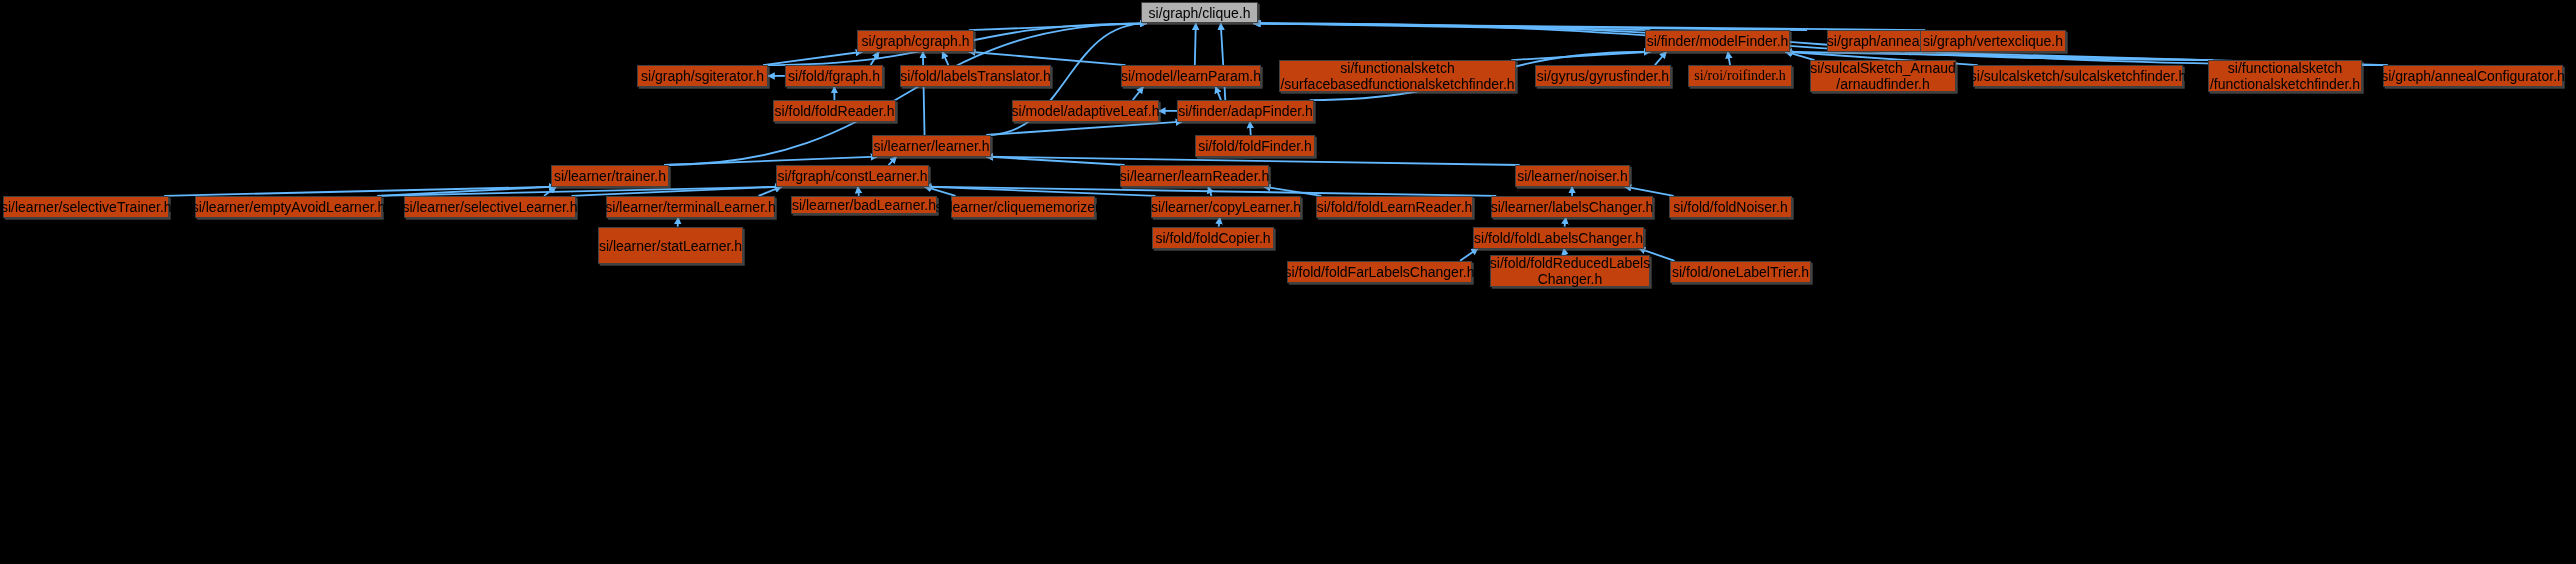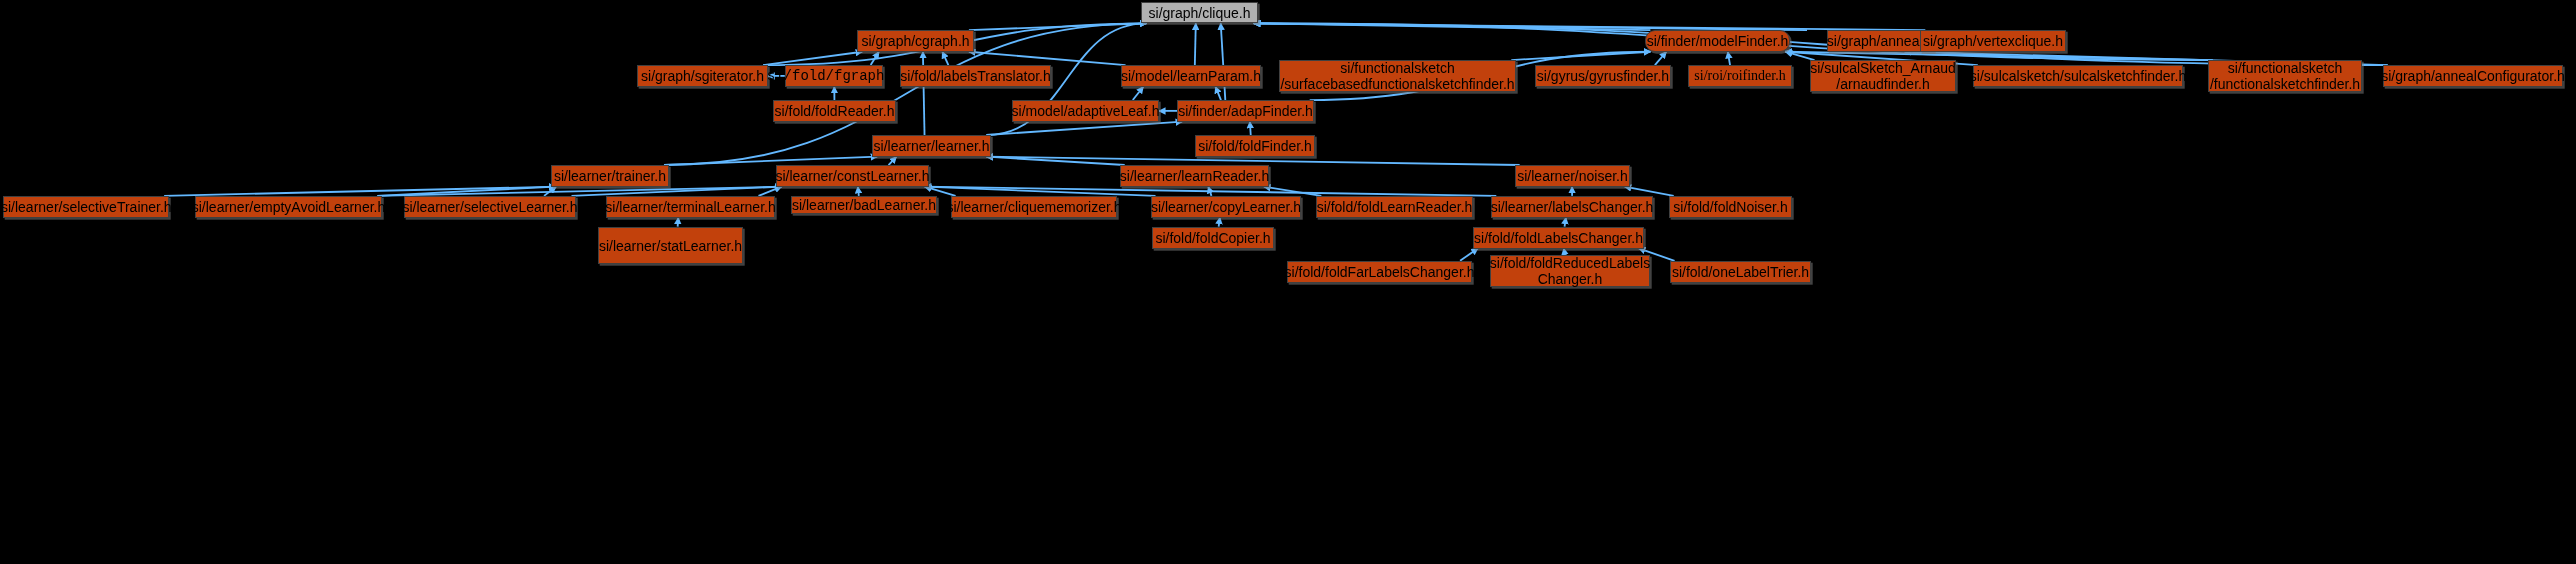--- a/index.html
+++ b/index.html
@@ -107,52 +107,52 @@
       <path d="M813.375,272 L814.125,261" stroke="#63b8ff" stroke-width="2.2" fill="none" marker-end="url(#ah)"></path>
       <path d="M1462.75,272 L1464.25,261" stroke="#63b8ff" stroke-width="2.2" fill="none" marker-end="url(#ah)"></path>
       <path d="M1877.925,272 L1879.575,261" stroke="#63b8ff" stroke-width="2.2" fill="none" marker-end="url(#ah)"></path>
       <path d="M1752.525,313 L1774,298" stroke="#63b8ff" stroke-width="2.2" fill="none" marker-end="url(#ah)"></path>
       <path d="M1878.475,306 L1877.025,298" stroke="#63b8ff" stroke-width="2.2" fill="none" marker-end="url(#ah)"></path>
       <path d="M2010,313 L1967,298" stroke="#63b8ff" stroke-width="2.2" fill="none" marker-end="url(#ah)"></path>
     </svg>
   <div id="node-layer">
       <div class="node root" style="left: 1141px; top: 1.7px; width: 117px; height: 21.7px;">si/graph/clique.h</div>
       <div class="node" style="left: 857px; top: 30px; width: 117px; height: 21.7px;">si/graph/cgraph.h</div>
-      <div class="node" style="left: 1645px; top: 30px; width: 145px; height: 21.7px; border-radius: 10px;">si/finder/modelFinder.h</div>
+      <div class="node" style="left: 1645px; top: 30px; width: 145px; height: 21.7px;">si/finder/modelFinder.h</div>
       <div class="node" style="left: 1802px; top: 30px; width: 107px; height: 21.7px; margin-left: 25px;">si/graph/anneal.h</div>
       <div class="node" style="left: 1920px; top: 30px; width: 146px; height: 21.7px;">si/graph/vertexclique.h</div>
       <div class="node" style="left: 637px; top: 65px; width: 131px; height: 21.7px;">si/graph/sgiterator.h</div>
-      <div class="node" style="left: 785px; top: 65px; width: 98px; height: 21.7px; font-family: Liberation Mono, monospace;">si/fold/fgraph.h</div>
+      <div class="node" style="left: 785px; top: 65px; width: 98px; height: 21.7px;">si/fold/fgraph.h</div>
       <div class="node" style="left: 900px; top: 65px; width: 151px; height: 21.7px;">si/fold/labelsTranslator.h</div>
       <div class="node" style="left: 1121px; top: 65px; width: 140px; height: 21.7px;">si/model/learnParam.h</div>
       <div class="node" style="left: 1279px; top: 60px; width: 237px; height: 32px;">si/functionalsketch
 /surfacebasedfunctionalsketchfinder.h</div>
       <div class="node" style="left: 1535px; top: 65px; width: 136px; height: 21.7px;">si/gyrus/gyrusfinder.h</div>
       <div class="node" style="left: 1688px; top: 65px; width: 104px; height: 21.7px; font-family: Liberation Serif, serif;">si/roi/roifinder.h</div>
       <div class="node" style="left: 1810px; top: 60px; width: 146px; height: 32px;">si/sulcalSketch_Arnaud
 /arnaudfinder.h</div>
       <div class="node" style="left: 1973px; top: 65px; width: 210px; height: 21.7px;">si/sulcalsketch/sulcalsketchfinder.h</div>
       <div class="node" style="left: 2208px; top: 60px; width: 154px; height: 32px;">si/functionalsketch
 /functionalsketchfinder.h</div>
       <div class="node" style="left: 2383px; top: 65px; width: 180px; height: 21.7px;">si/graph/annealConfigurator.h</div>
       <div class="node" style="left: 773px; top: 100px; width: 123px; height: 21.7px;">si/fold/foldReader.h</div>
       <div class="node" style="left: 1012px; top: 100px; width: 147px; height: 21.7px;">si/model/adaptiveLeaf.h</div>
       <div class="node" style="left: 1177px; top: 100px; width: 137px; height: 21.7px;">si/finder/adapFinder.h</div>
       <div class="node" style="left: 872px; top: 135px; width: 119px; height: 21.7px;">si/learner/learner.h</div>
       <div class="node" style="left: 1195px; top: 135px; width: 120px; height: 21.7px;">si/fold/foldFinder.h</div>
       <div class="node" style="left: 551px; top: 165px; width: 118px; height: 21.7px;">si/learner/trainer.h</div>
-      <div class="node" style="left: 776px; top: 165px; width: 153px; height: 21.7px;">si/learner/constLearner.h</div>
+      <div class="node" style="left: 776px; top: 165px; width: 153px; height: 21.7px;">si/fgraph/constLearner.h</div>
       <div class="node" style="left: 1120px; top: 165px; width: 149px; height: 21.7px;">si/learner/learnReader.h</div>
       <div class="node" style="left: 1515px; top: 165px; width: 115px; height: 21.7px;">si/learner/noiser.h</div>
       <div class="node" style="left: 3.3px; top: 196px; width: 166px; height: 21.7px;">si/learner/selectiveTrainer.h</div>
       <div class="node" style="left: 195px; top: 196px; width: 187px; height: 21.7px;">si/learner/emptyAvoidLearner.h</div>
       <div class="node" style="left: 404px; top: 196px; width: 172px; height: 21.7px;">si/learner/selectiveLearner.h</div>
       <div class="node" style="left: 606px; top: 196px; width: 169px; height: 21.7px;">si/learner/terminalLearner.h</div>
       <div class="node" style="left: 791px; top: 196px; width: 146px; height: 18px;">si/learner/badLearner.h</div>
-      <div class="node" style="left: 951px; top: 196px; width: 166px; height: 21.7px;">si/learner/cliquememorizer.h</div>
+      <div class="node" style="left: 951px; top: 196px; width: 144px; height: 21.7px;">si/learner/cliquememorizer.h</div>
       <div class="node" style="left: 1151px; top: 196px; width: 150px; height: 21.7px;">si/learner/copyLearner.h</div>
       <div class="node" style="left: 1316px; top: 196px; width: 157px; height: 21.7px;">si/fold/foldLearnReader.h</div>
       <div class="node" style="left: 1491px; top: 196px; width: 162px; height: 21.7px;">si/learner/labelsChanger.h</div>
       <div class="node" style="left: 1669px; top: 196px; width: 123px; height: 21.7px;">si/fold/foldNoiser.h</div>
       <div class="node" style="left: 586px; top: 227px; width: 145px; height: 37px; margin-left: 12px;">si/learner/statLearner.h</div>
       <div class="node" style="left: 1152px; top: 227px; width: 122px; height: 21.7px;">si/fold/foldCopier.h</div>
       <div class="node" style="left: 1473px; top: 227px; width: 171px; height: 21.7px;">si/fold/foldLabelsChanger.h</div>
       <div class="node" style="left: 1287px; top: 261px; width: 185px; height: 21.7px;">si/fold/foldFarLabelsChanger.h</div>
       <div class="node" style="left: 1490px; top: 255px; width: 160px; height: 32px;">si/fold/foldReducedLabels
 Changer.h</div>

